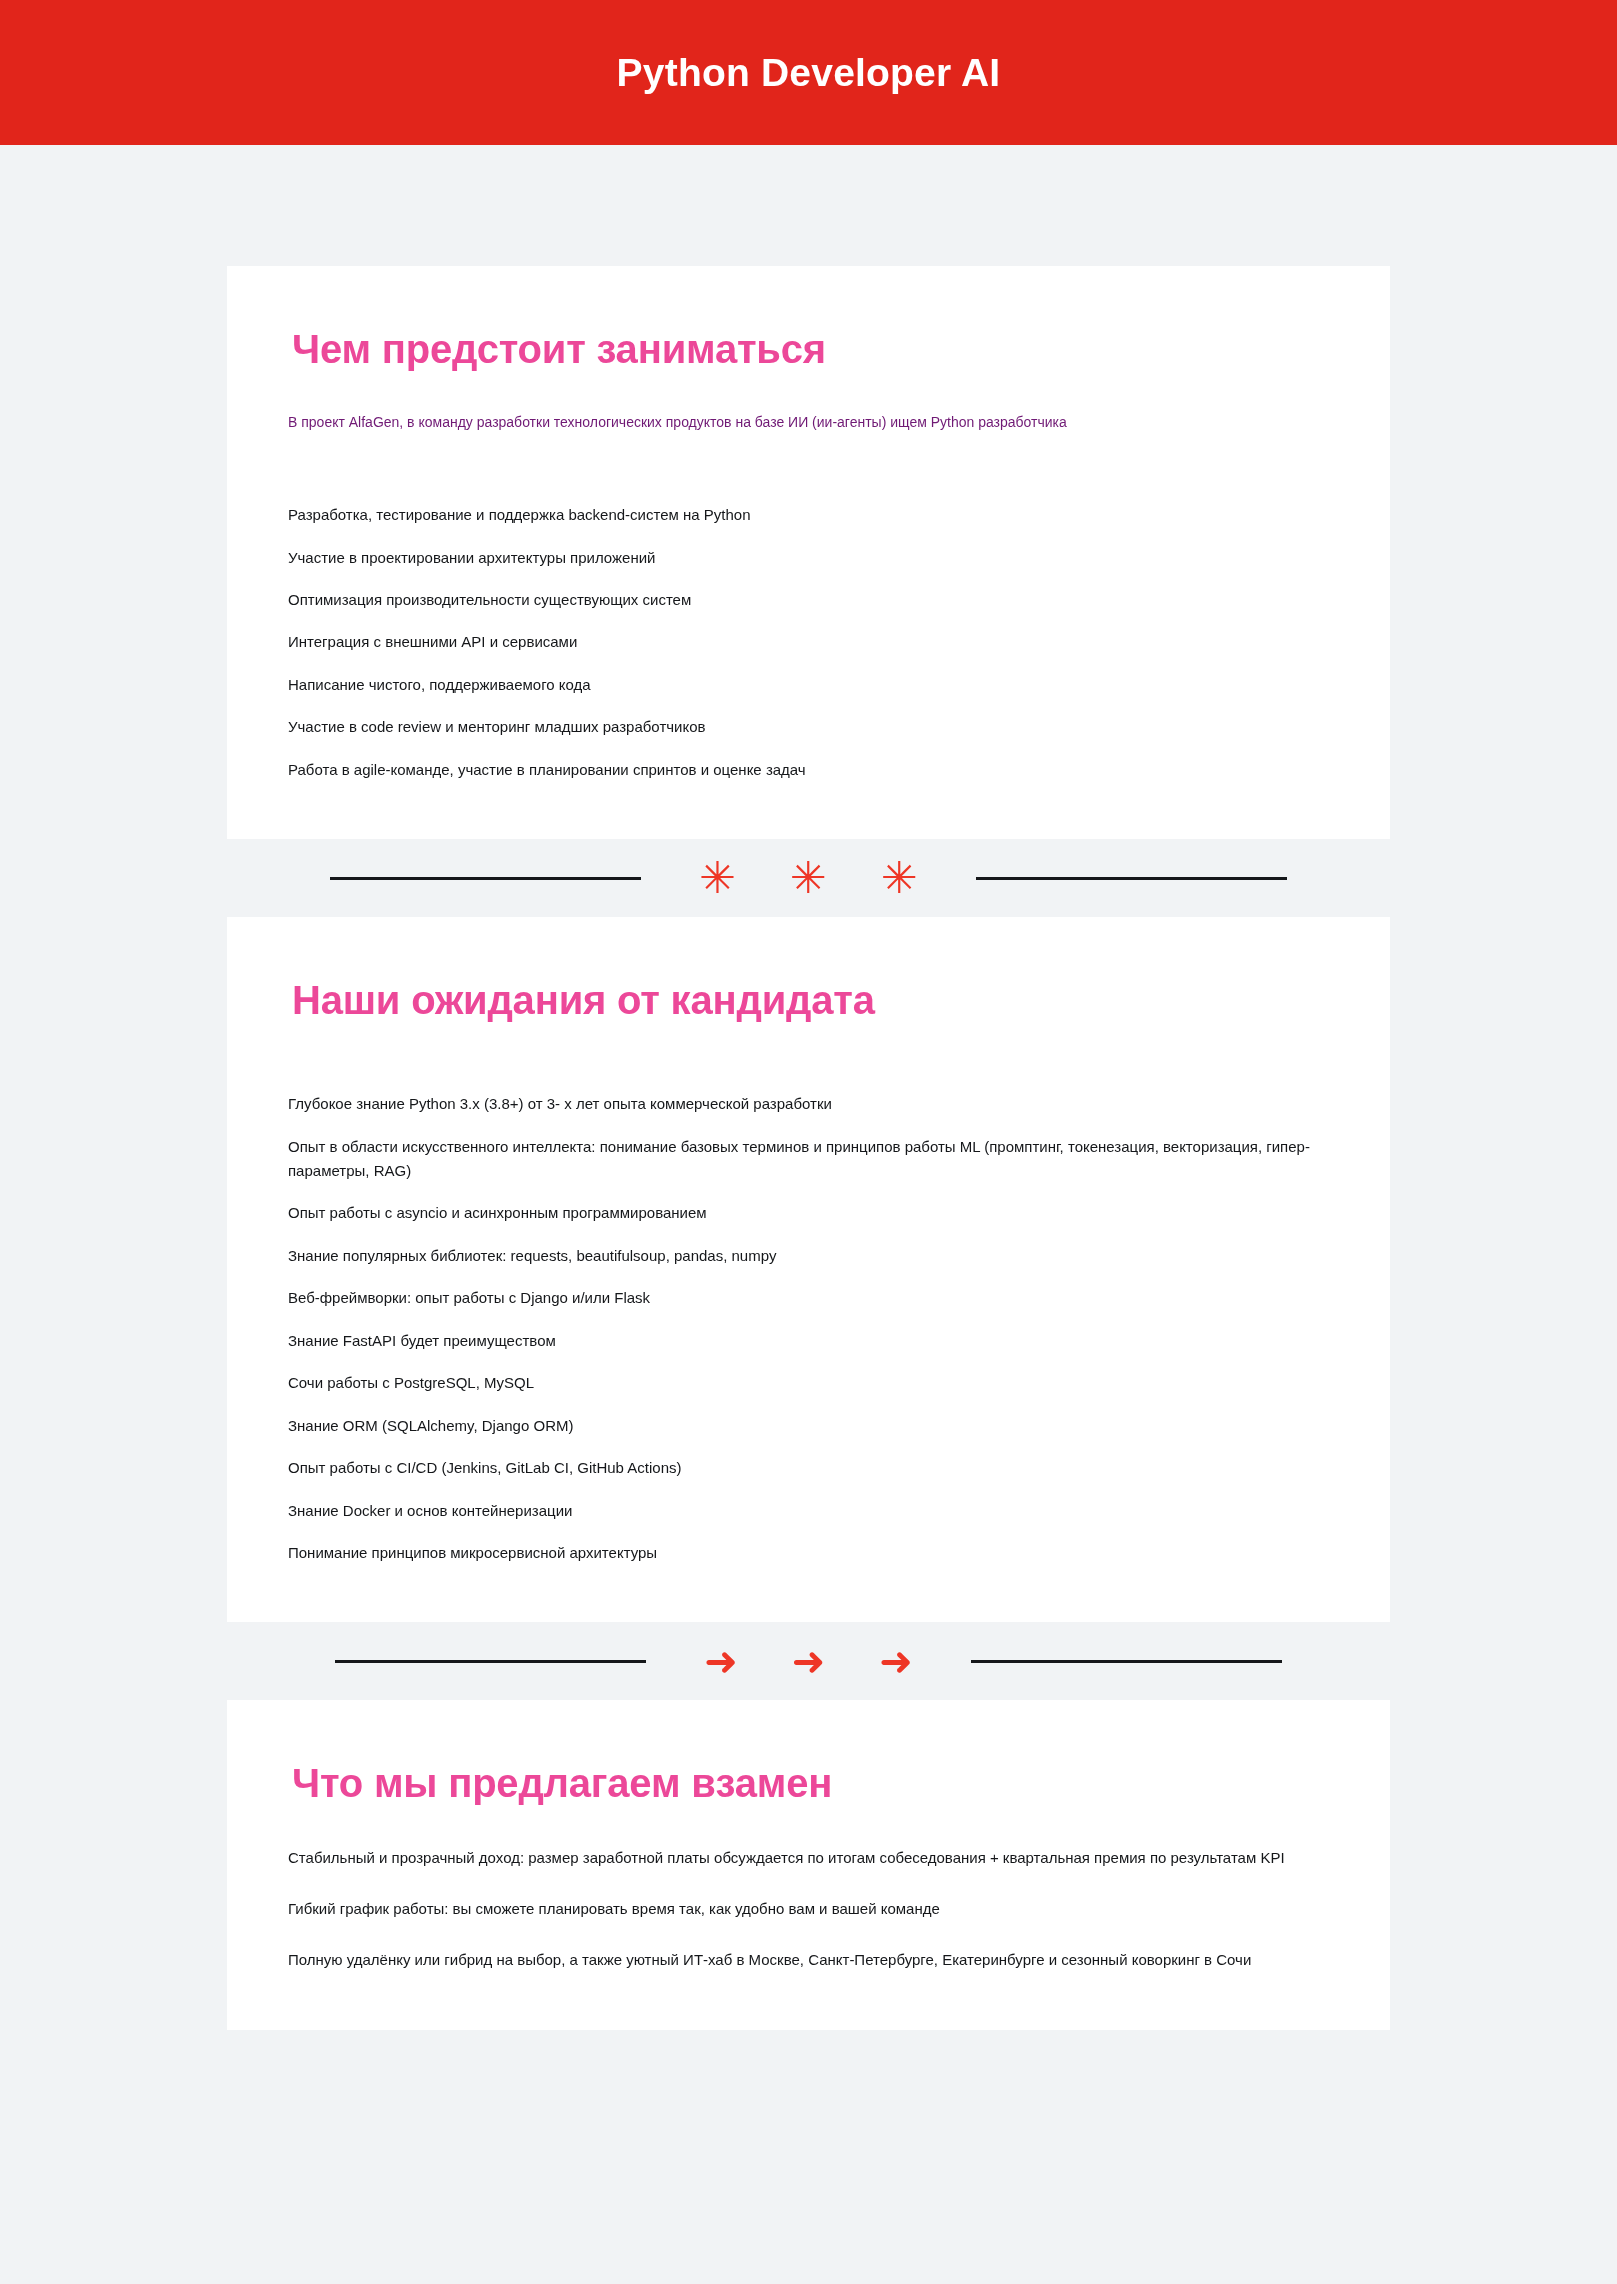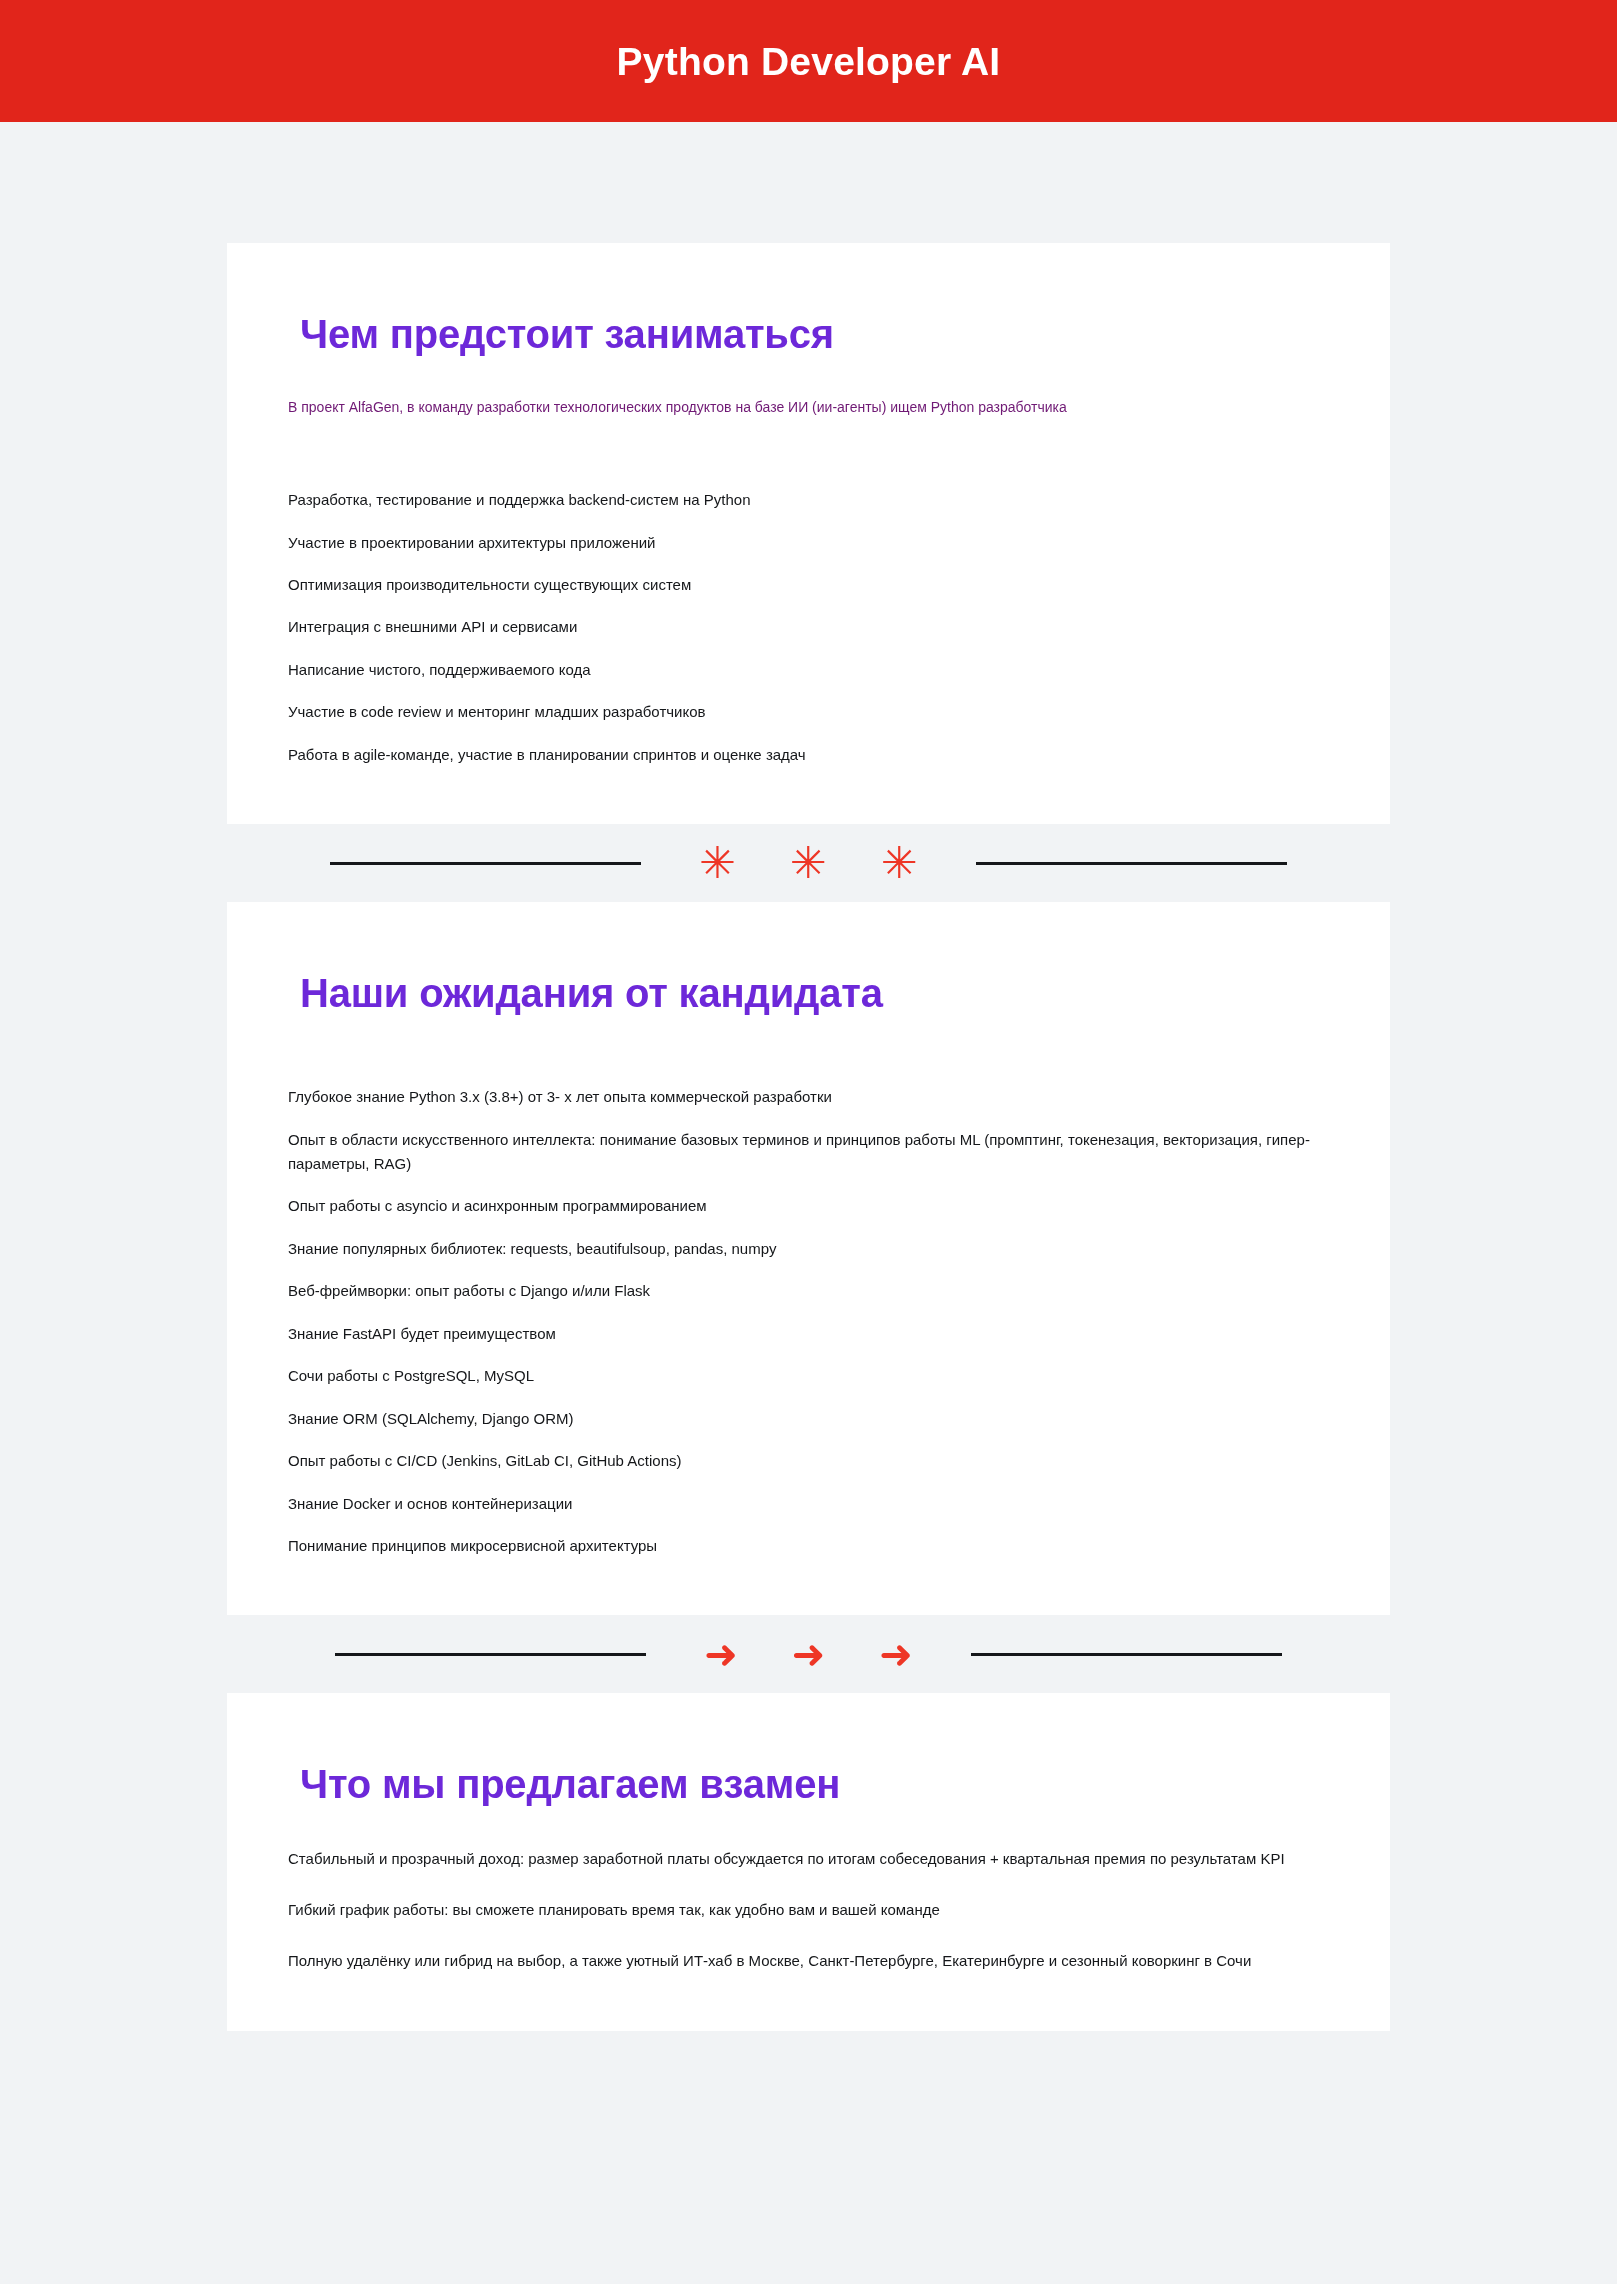--- a/index.html
+++ b/index.html
@@ -11,21 +11,21 @@
     width: 1617px;
     min-height: 2592px;
     background: #f1f3f5;
     font-family: "Liberation Sans", "DejaVu Sans", sans-serif;
     -webkit-font-smoothing: antialiased;
   }
 
   
   .header-bar {
     width: 100%;
-    height: 122px;
+    height: 145px;
     background: #e1251b;
     display: flex;
     align-items: center;
     justify-content: center;
     box-sizing: border-box;
   }
   .header-title {
     color: #ffffff;
     font-size: 39px;
     font-weight: 700;
@@ -47,22 +47,22 @@
     background: #ffffff;
     margin: 0 auto;
     width: 1163px;
     box-sizing: border-box;
     padding: 56px 61px 57px 61px;
   }
 
   .card-title {
     font-size: 40px;
     font-weight: 700;
-    color: #6d28d9;
-    margin: 12px;
+    color: #ec4899;
+    margin: 4px;
     line-height: 1.15;
     letter-spacing: -0.2px;
   }
 
   .intro-block {
     margin-top: 39px;
   }
   .intro-paragraph {
     font-size: 14px;
     line-height: 1.65;

